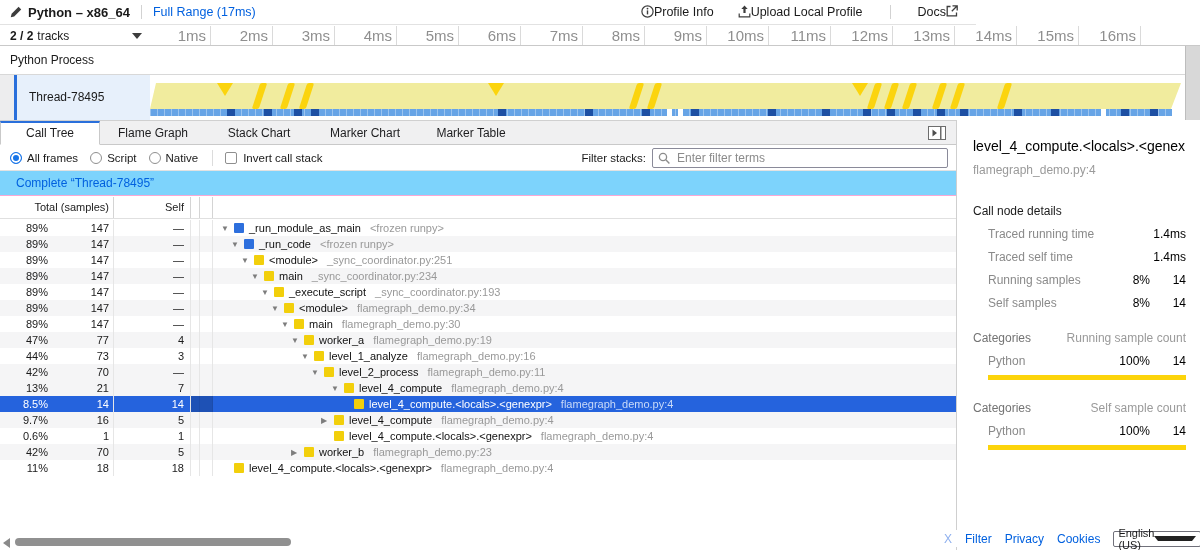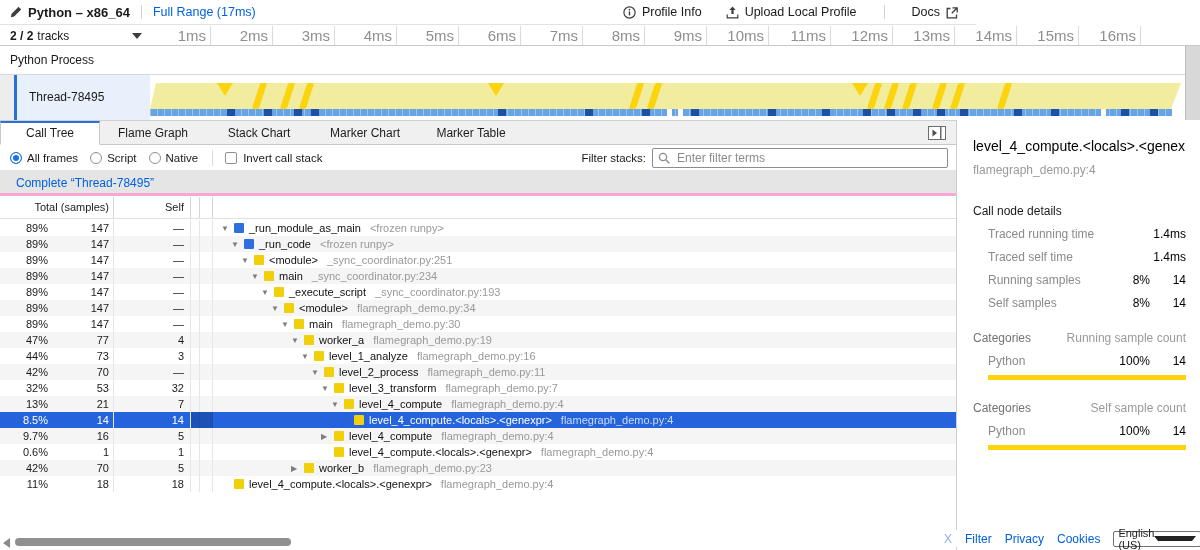--- a/index.html
+++ b/index.html
@@ -6,21 +6,21 @@
   body { margin:0; background:#e9e9e9; font-family:"Liberation Sans", sans-serif; }
   .app { position:relative; width:1200px; height:550px; background:#fff; overflow:hidden; color:#1a1a1a; }
 
   
   .topbar { position:absolute; left:0; top:0; width:976px; height:25px; background:#fff;
             border-bottom:1px solid #e2e2e2; display:flex; align-items:center; padding:0 10px; }
   .topbar .name { font-weight:bold; font-size:13px; margin-left:6px; }
   .tb-div { width:1px; height:14px; background:#d2d2d2; margin:0 11px; }
   .tb-link { color:var(--link-blue); font-size:12.5px; cursor:pointer; }
   .tb-right { margin-left:auto; display:flex; align-items:center; gap:8px; font-size:12.5px; }
-  .tb-item { display:flex; align-items:flex-end; gap:6px; padding:0 8px; cursor:pointer; }
+  .tb-item { display:flex; align-items:flex-start; padding:0 8px; cursor:pointer; }
 
   
   .ruler { position:absolute; left:0; top:26px; width:1200px; height:20px; background:#fff;
            border-bottom:1px solid #c9c9c9; }
   .tracks-btn { position:absolute; left:0; top:0; width:150px; height:19px; display:flex;
                 align-items:center; padding:0 8px 0 10px; font-size:12px; cursor:pointer; }
   .tracks-btn b { margin-right:4px; }
   .tracks-caret { margin-left:auto; width:0; height:0; border-left:5px solid transparent;
                   border-right:5px solid transparent; border-top:6px solid #3d3d3d; }
   .ticks { position:absolute; left:149px; top:0; height:19px; white-space:nowrap; }
@@ -72,22 +72,22 @@
               display:inline-block; margin-right:6px; cursor:pointer; }
   .filter-right { margin-left:auto; display:flex; align-items:center; }
   .filter-label { margin-right:6px; }
   .searchwrap { position:relative; }
   .searchwrap svg { position:absolute; left:6px; top:4px; }
   .filter-input { width:296px; height:20px; border:1px solid #8a8a99; border-radius:2px; font-size:12px;
                   font-family:"Liberation Sans", sans-serif; padding:0 4px 0 24px; color:#1a1a1a; }
   .filter-input::placeholder { color:#8b8b8b; }
 
   
-  .crumbrow { position:absolute; left:0; top:171px; width:956px; height:25px; background:#e5e5e5;
-              border-bottom:3px solid #f9a8d4; }
+  .crumbrow { position:absolute; left:0; top:171px; width:956px; height:25px; background:#7dd3fc;
+              border-bottom:1px solid #f9a8d4; }
   .crumb { display:inline-block; margin:5px 0 0 16px; font-size:12px; color:var(--link-blue); cursor:pointer; }
 
   
   .thead { position:absolute; left:0; top:197px; width:956px; height:22px; border-bottom:1px solid #e0e0e0;
            display:flex; font-size:11px; color:#222; line-height:21px; }
   .c { height:100%; }
   .c1 { width:114px; border-right:1px solid #d4d4d4; display:flex; }
   .c2 { width:77px;  border-right:1px solid #d4d4d4; text-align:right; padding-right:6px; }
   .c3 { width:9px;   border-right:1px solid #d4d4d4; }
   .c4 { width:13px;  border-right:1px solid #d4d4d4; }
@@ -399,30 +399,20 @@
       <div class="row alt">
         <div class="c c1">
           <span class="pct">42%</span>
           <span class="cnt">70</span>
         </div>
         <div class="c c2">—</div>
         <div class="c c3"></div>
         <div class="c c4"></div>
         <div class="c c5" style="padding-left: 98px;"><span class="twisty">▼</span><span class="sq sq-yellow"></span><span class="fn">level_2_process</span><span class="fl">flamegraph_demo.py:11</span></div>
       </div>
-      <div class="row">
-        <div class="c c1">
-          <span class="pct">32%</span>
-          <span class="cnt">53</span>
-        </div>
-        <div class="c c2">32</div>
-        <div class="c c3"></div>
-        <div class="c c4"></div>
-        <div class="c c5" style="padding-left: 108px;"><span class="twisty">▼</span><span class="sq sq-yellow"></span><span class="fn">level_3_transform</span><span class="fl">flamegraph_demo.py:7</span></div>
-      </div>
       <div class="row alt">
         <div class="c c1">
           <span class="pct">13%</span>
           <span class="cnt">21</span>
         </div>
         <div class="c c2">7</div>
         <div class="c c3"></div>
         <div class="c c4"></div>
         <div class="c c5" style="padding-left: 118px;"><span class="twisty">▼</span><span class="sq sq-yellow"></span><span class="fn">level_4_compute</span><span class="fl">flamegraph_demo.py:4</span></div>
       </div>

